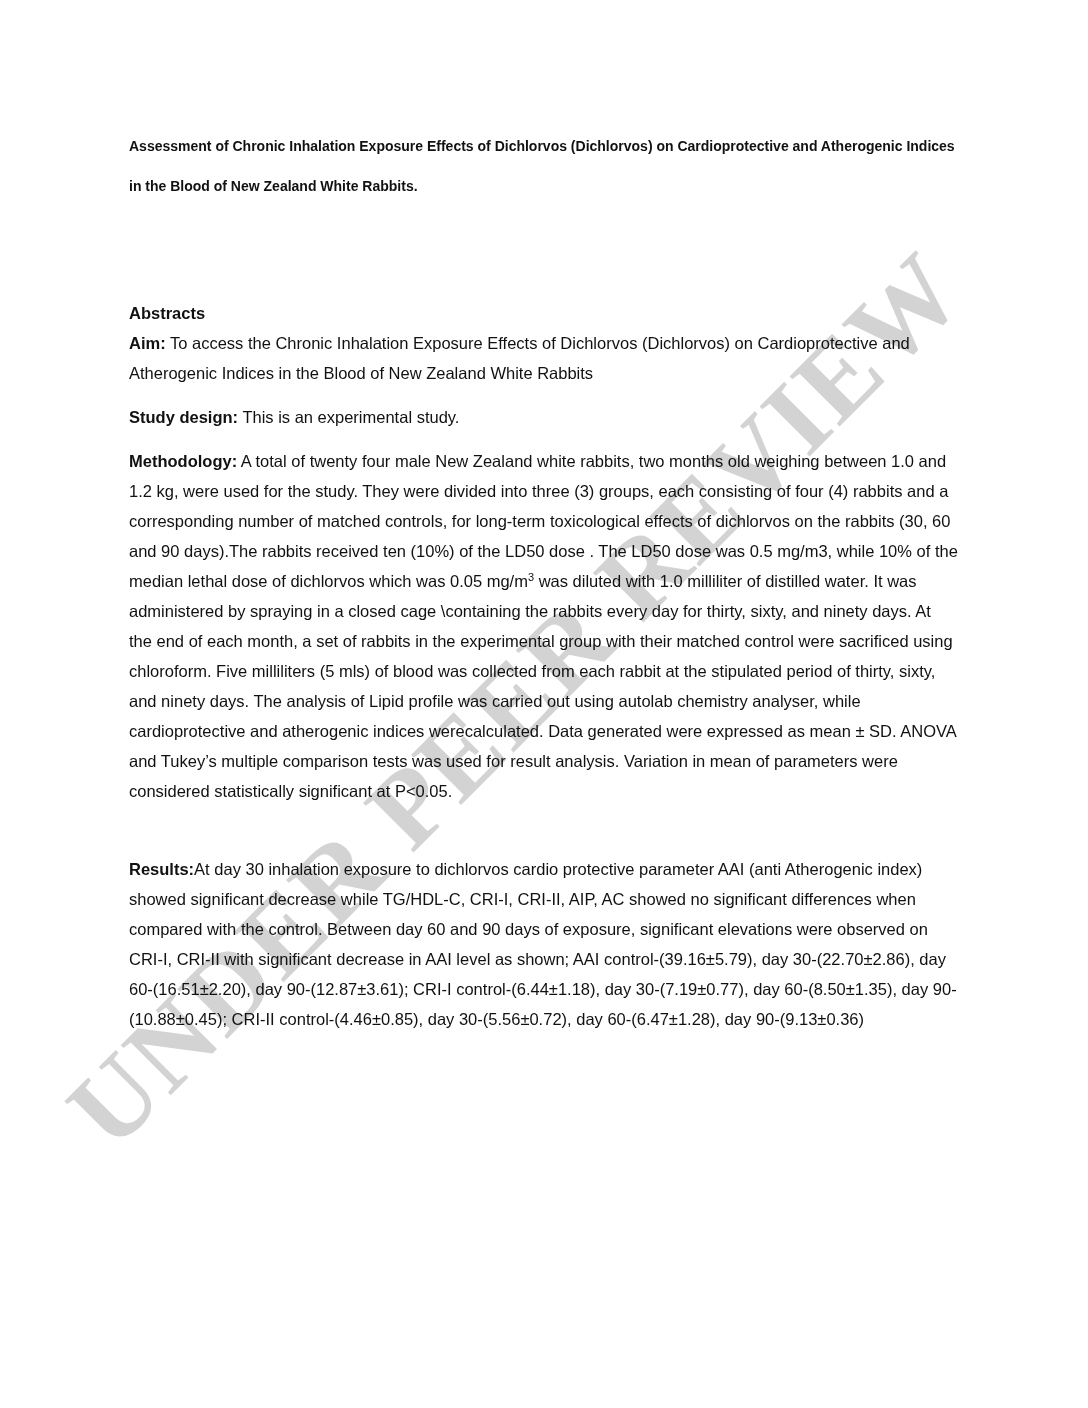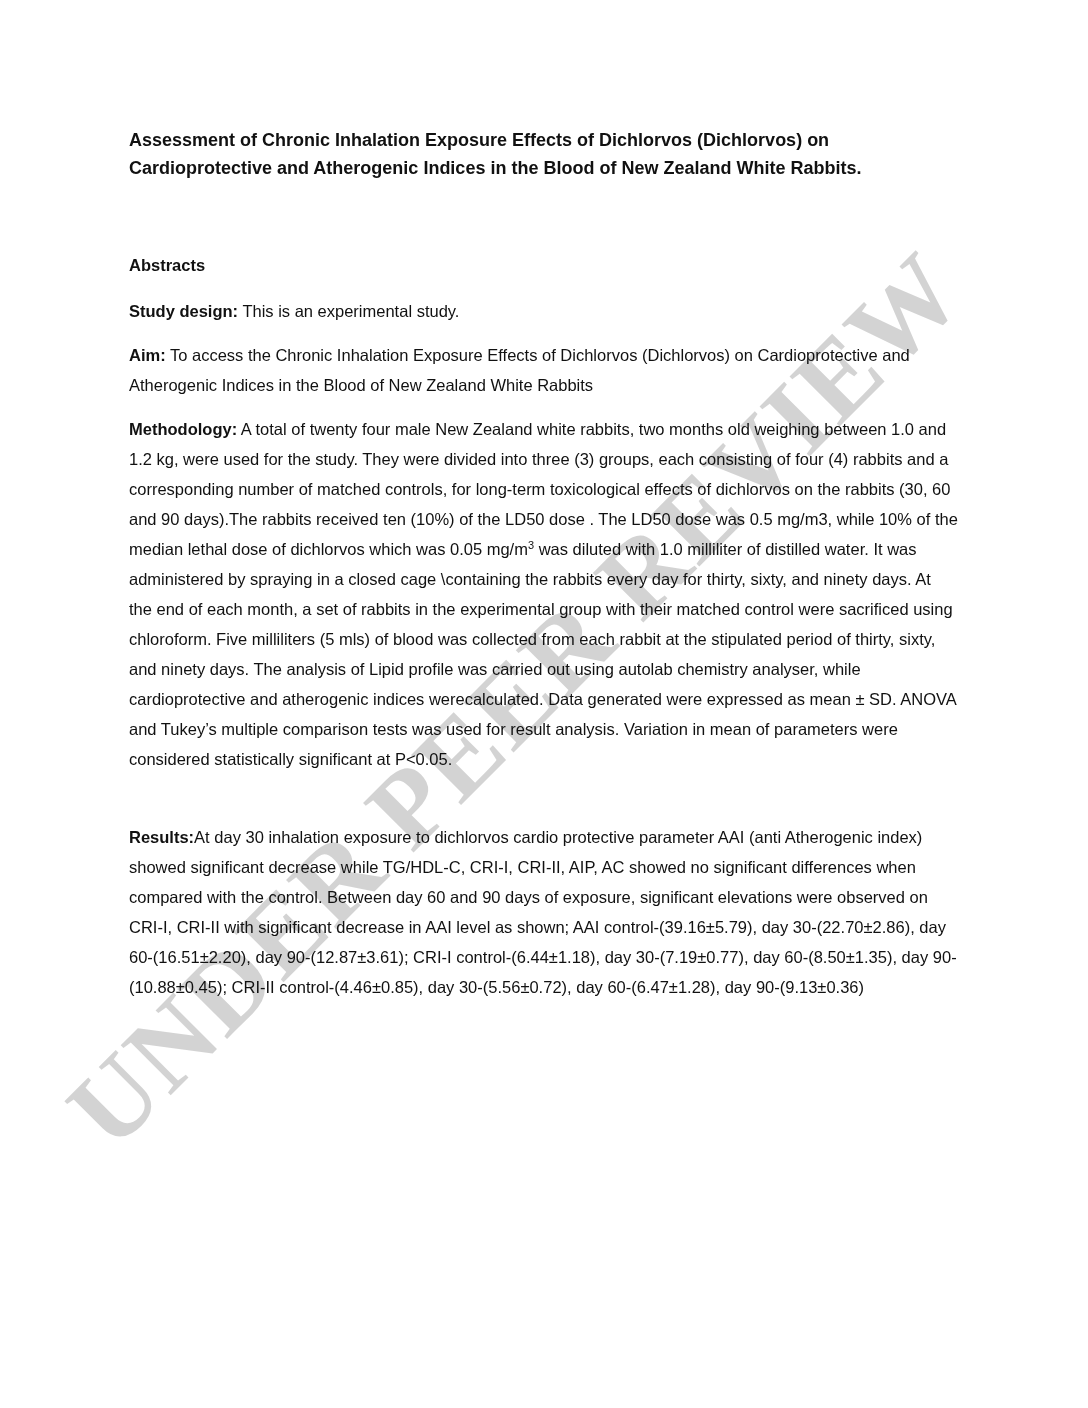--- a/index.html
+++ b/index.html
@@ -33,30 +33,30 @@
     z-index: 0;
     pointer-events: none;
     user-select: none;
   }
   .content {
     position: relative;
     z-index: 1;
     padding: 126px 130px 60px 129px;
   }
   .title {
-    font-size: 18px;
+    font-size: 14px;
     font-weight: bold;
-    line-height: 28px;
-    margin-bottom: 68px;
+    line-height: 40px;
+    margin-bottom: 92px;
   }
   .heading {
     font-size: 16.5px;
     font-weight: bold;
     line-height: 30px;
-    margin-bottom: 16px;
+    margin-bottom: 0;
   }
   .para {
     font-size: 16.5px;
     line-height: 30px;
     margin-bottom: 14px;
     text-align: left;
   }
   .para .lead { font-weight: bold; }
   .para sup {
     font-size: 11px;
@@ -73,22 +73,22 @@
 <div class="page">
 
   <div class="watermark">UNDER PEER REVIEW</div>
 
   <div class="content">
 
     <h1 class="title">Assessment of Chronic Inhalation Exposure Effects of Dichlorvos (Dichlorvos) on Cardioprotective and Atherogenic Indices in the Blood of New Zealand White Rabbits.</h1>
 
     <h2 class="heading">Abstracts</h2>
 
+    <p class="para"><strong class="lead">Aim:</strong><span> To access the Chronic Inhalation Exposure Effects of Dichlorvos (Dichlorvos) on Cardioprotective and Atherogenic Indices in the Blood of New Zealand White Rabbits</span></p>
+
     <p class="para"><strong class="lead">Study design:</strong> <span> This is an experimental study.</span></p>
-
-    <p class="para"><strong class="lead">Aim:</strong><span> To access the Chronic Inhalation Exposure Effects of Dichlorvos (Dichlorvos) on Cardioprotective and Atherogenic Indices in the Blood of New Zealand White Rabbits</span></p>
 
     <p class="para"><strong class="lead">Methodology:</strong><span> A total of twenty four male New Zealand white rabbits, two months old weighing between 1.0 and 1.2 kg, were used for the study. They were divided into three (3) groups, each consisting of four (4) rabbits and a corresponding number of matched controls, for long-term toxicological effects of dichlorvos on the rabbits (30, 60  and 90 days).The rabbits received ten (10%) of the LD50 dose . The LD50 dose was 0.5 mg/m3, while 10% of the median lethal dose of dichlorvos which was 0.05 mg/m</span><sup>3</sup><span> was diluted with 1.0 milliliter of distilled water. It was administered by spraying in a closed cage \containing the rabbits every day for thirty, sixty, and ninety days. At the end of each month, a set of rabbits in the experimental group with their matched control were sacrificed using chloroform. Five milliliters (5 mls) of blood was collected from each rabbit at the stipulated period of thirty, sixty, and ninety days. The analysis of Lipid profile was carried out using autolab chemistry analyser, while cardioprotective and atherogenic indices werecalculated. Data generated were expressed as mean ± SD. ANOVA and Tukey’s multiple comparison tests was used for result analysis. Variation in mean of parameters were considered statistically significant at P&lt;0.05.</span></p>
 
     <p class="para results-para"><strong class="lead">Results:</strong><span>At day 30 inhalation exposure to dichlorvos cardio protective parameter AAI (anti Atherogenic index) showed significant decrease while TG/HDL-C, CRI-I, CRI-II, AIP, AC showed no significant differences when compared with the control. Between day 60 and 90 days of exposure, significant elevations were observed on CRI-I, CRI-II with significant decrease in AAI level as shown; AAI control-(39.16±5.79), day 30-(22.70±2.86), day 60-(16.51±2.20), day 90-(12.87±3.61); CRI-I control-(6.44±1.18), day 30-(7.19±0.77), day 60-(8.50±1.35), day 90-(10.88±0.45); CRI-II control-(4.46±0.85), day 30-(5.56±0.72), day 60-(6.47±1.28), day 90-(9.13±0.36)</span></p>
 
   </div>
 </div>
 
 </body></html>

